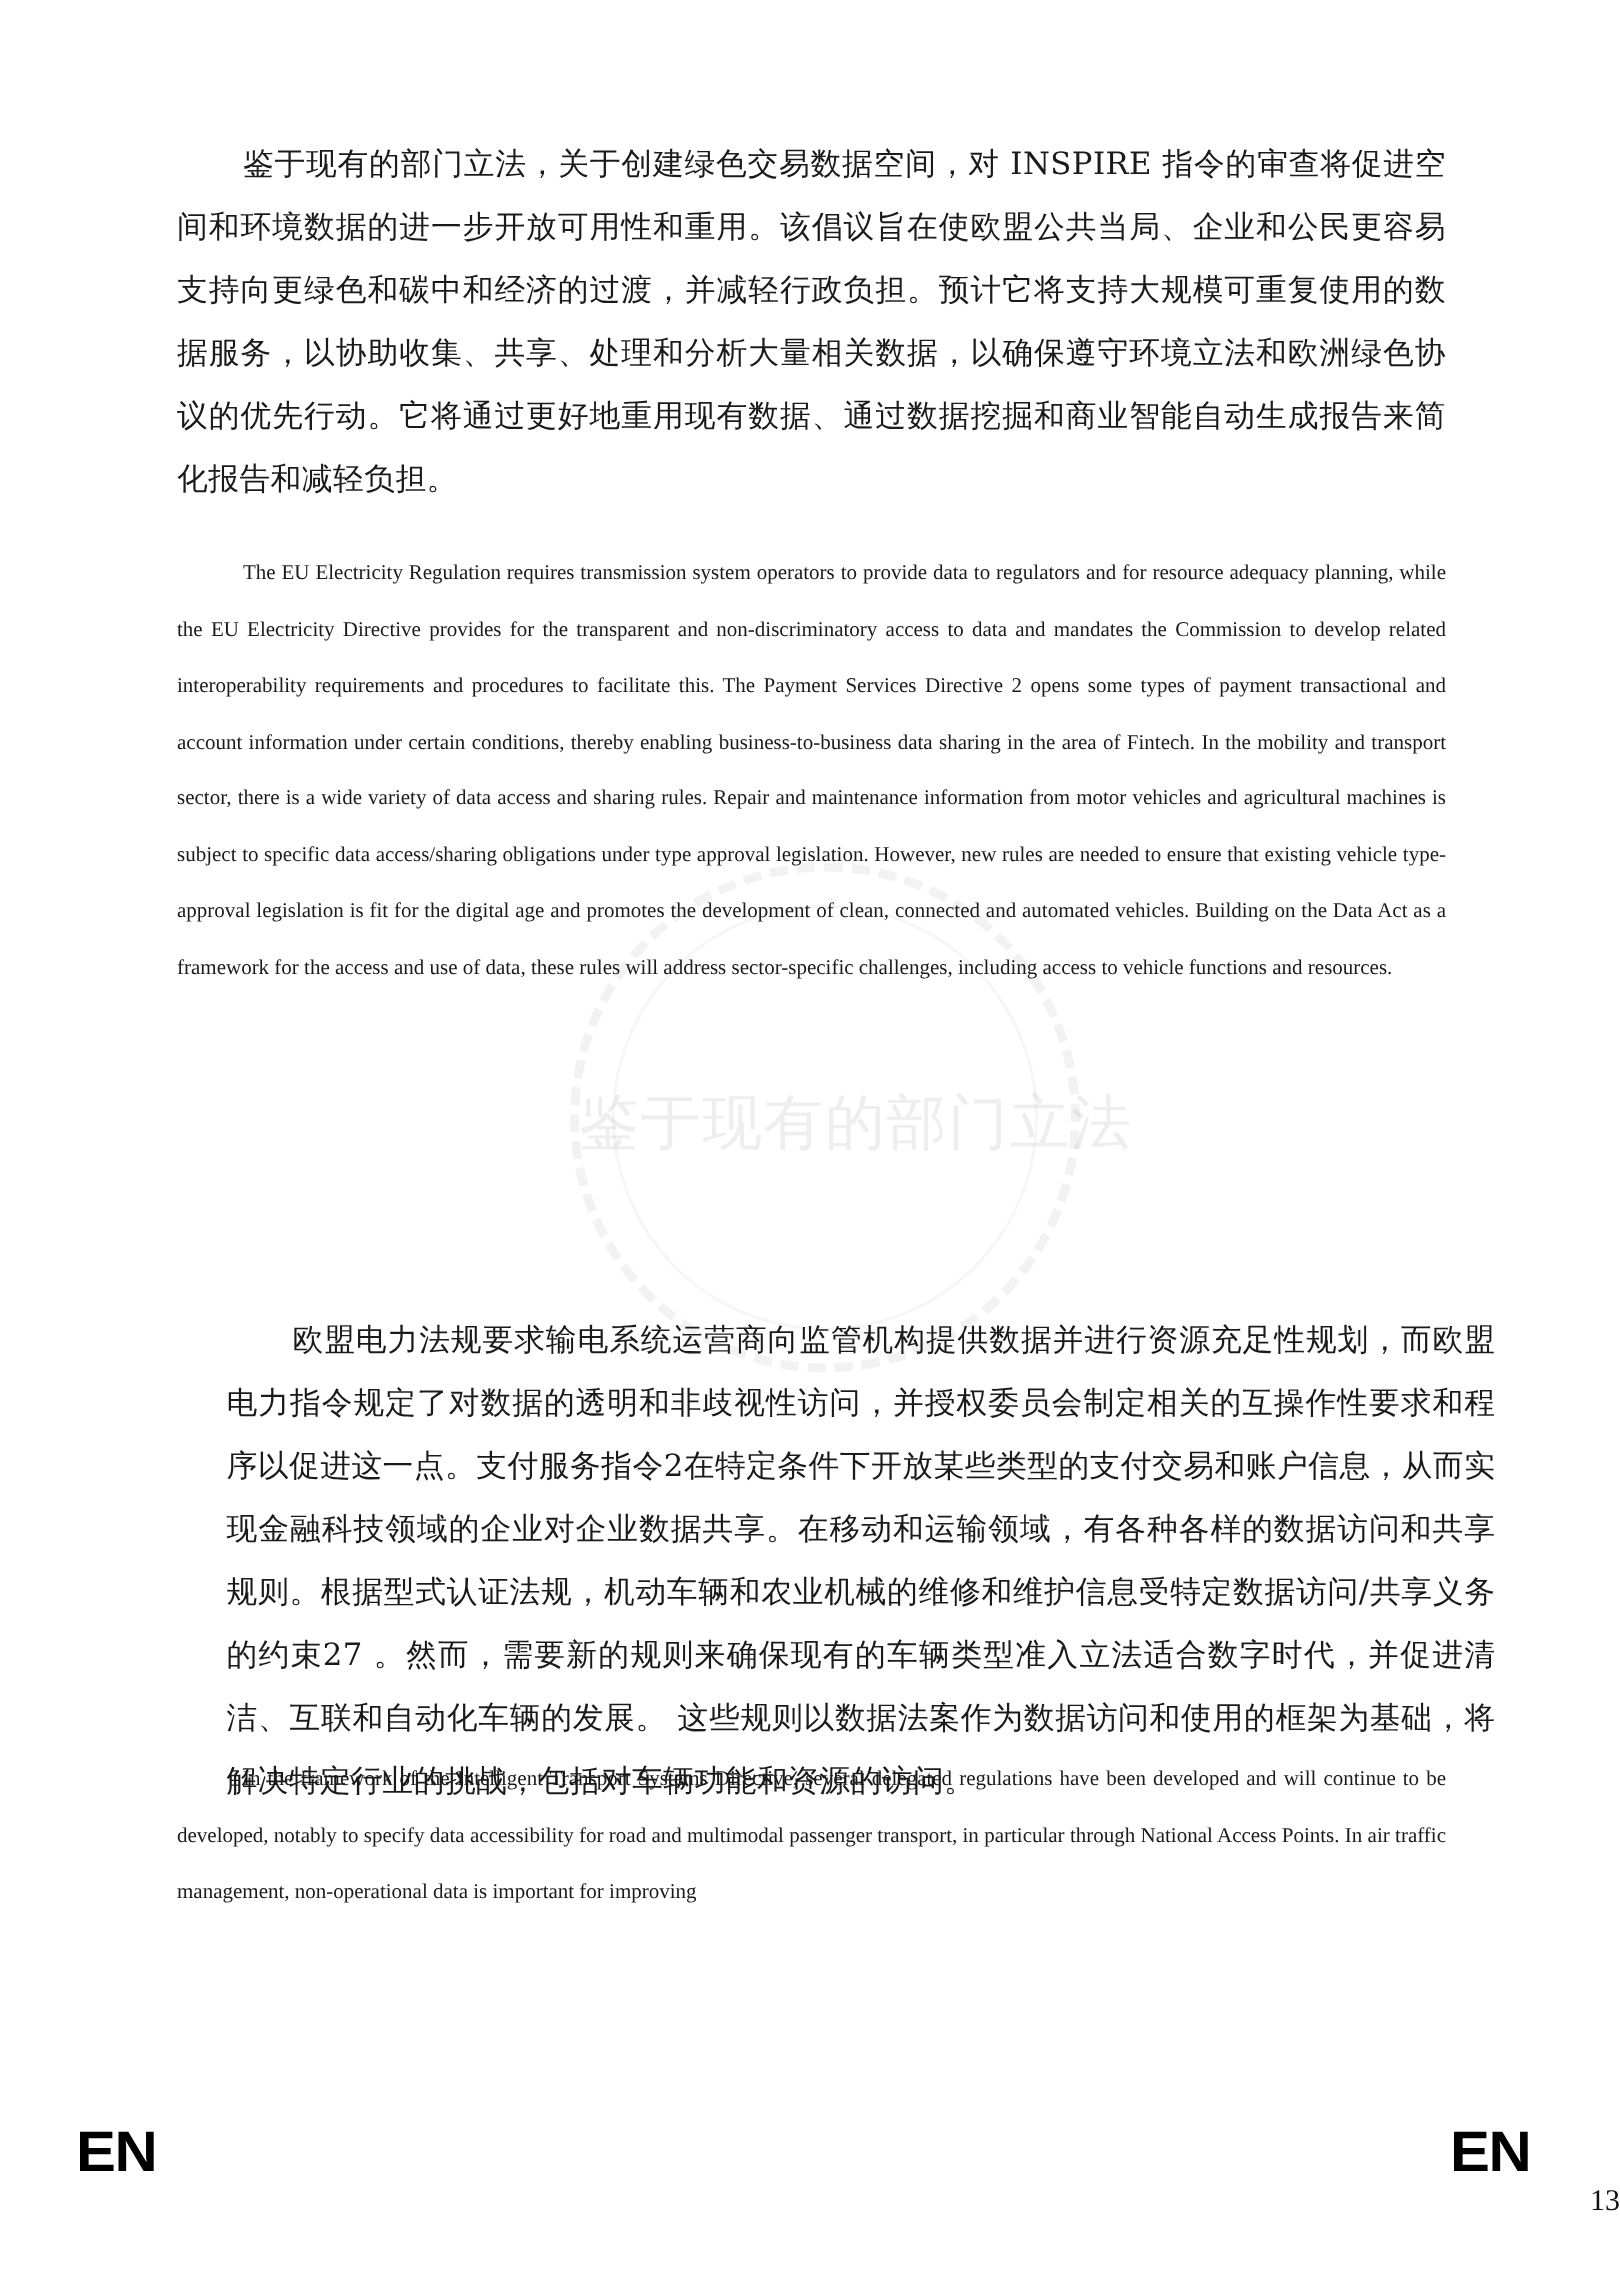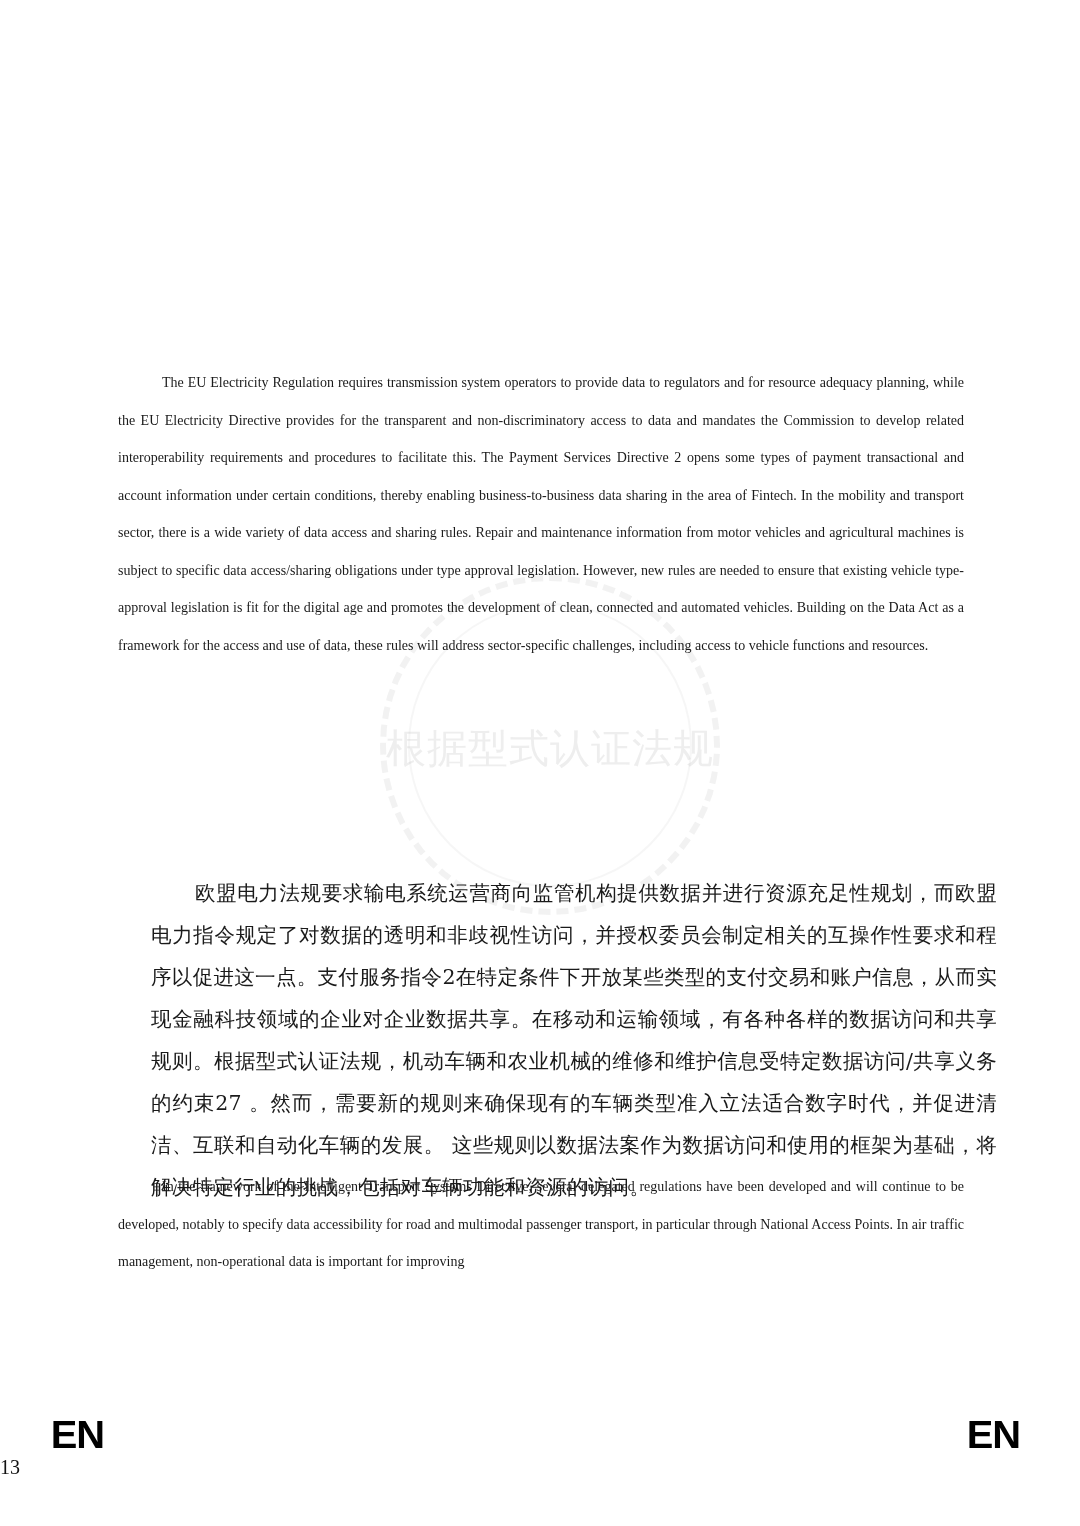--- a/index.html
+++ b/index.html
@@ -88,36 +88,37 @@
       color: #000;
       letter-spacing: -1px;
       transform: scaleX(1.05);
     }
     #en-left { left: 52px; }
     #en-right { left: 968px; }
     .page-number {
       position: absolute;
       top: 1456px;
       left: 0; right: 0;
-      text-align: left;
+      text-align: right;
       font-family: "Liberation Serif", serif;
       font-size: 20px;
       color: #111;
     }
   </style>
 </head>
 <body>
 
 <div class="page">
 
   <div class="watermark">
     <div class="watermark-inner"></div>
-    <div class="watermark-text">根据型式认证法规</div>
+    <div class="watermark-text">鉴于现有的部门立法</div>
   </div>
 
+  <p id="p1" class="body-text para zh">鉴于现有的部门立法，关于创建绿色交易数据空间，对 INSPIRE 指令的审查将促进空间和环境数据的进一步开放可用性和重用。该倡议旨在使欧盟公共当局、企业和公民更容易支持向更绿色和碳中和经济的过渡，并减轻行政负担。预计它将支持大规模可重复使用的数据服务，以协助收集、共享、处理和分析大量相关数据，以确保遵守环境立法和欧洲绿色协议的优先行动。它将通过更好地重用现有数据、通过数据挖掘和商业智能自动生成报告来简化报告和减轻负担。</p>
 
   <p id="p2" class="body-text para en">The EU Electricity Regulation requires transmission system operators to provide data to regulators and for resource adequacy planning, while the EU Electricity Directive provides for the transparent and non-discriminatory access to data and mandates the Commission to develop related interoperability requirements and procedures to facilitate this. The Payment Services Directive 2 opens some types of payment transactional and account information under certain conditions, thereby enabling business-to-business data sharing in the area of  Fintech. In the mobility and transport sector, there is a wide variety of data access and sharing rules. Repair and maintenance information from motor vehicles and agricultural machines is subject to specific data access/sharing obligations under type approval legislation. However, new rules are needed to ensure that existing vehicle type-approval legislation is fit for the digital age and promotes the development of clean, connected and automated vehicles. Building on the Data Act as a framework for the access and use of data, these rules will address sector-specific challenges, including access to vehicle functions and resources.</p>
 
   <p id="p3" class="body-text para zh">欧盟电力法规要求输电系统运营商向监管机构提供数据并进行资源充足性规划，而欧盟电力指令规定了对数据的透明和非歧视性访问，并授权委员会制定相关的互操作性要求和程序以促进这一点。支付服务指令2在特定条件下开放某些类型的支付交易和账户信息，从而实现金融科技领域的企业对企业数据共享。在移动和运输领域，有各种各样的数据访问和共享规则。根据型式认证法规，机动车辆和农业机械的维修和维护信息受特定数据访问/共享义务的约束27 。然而，需要新的规则来确保现有的车辆类型准入立法适合数字时代，并促进清洁、互联和自动化车辆的发展。 这些规则以数据法案作为数据访问和使用的框架为基础，将解决特定行业的挑战，包括对车辆功能和资源的访问。</p>
 
   <p id="p4" class="body-text para en">In the framework of the Intelligent Transport Systems Directive, several delegated regulations have been developed and will continue to be developed, notably to specify data accessibility for road and multimodal passenger transport, in particular through National Access Points. In air traffic management, non-operational data is important for improving</p>
 
   <div id="en-left" class="footer-en">EN</div>
   <div class="page-number">13</div>
   <div id="en-right" class="footer-en">EN</div>

